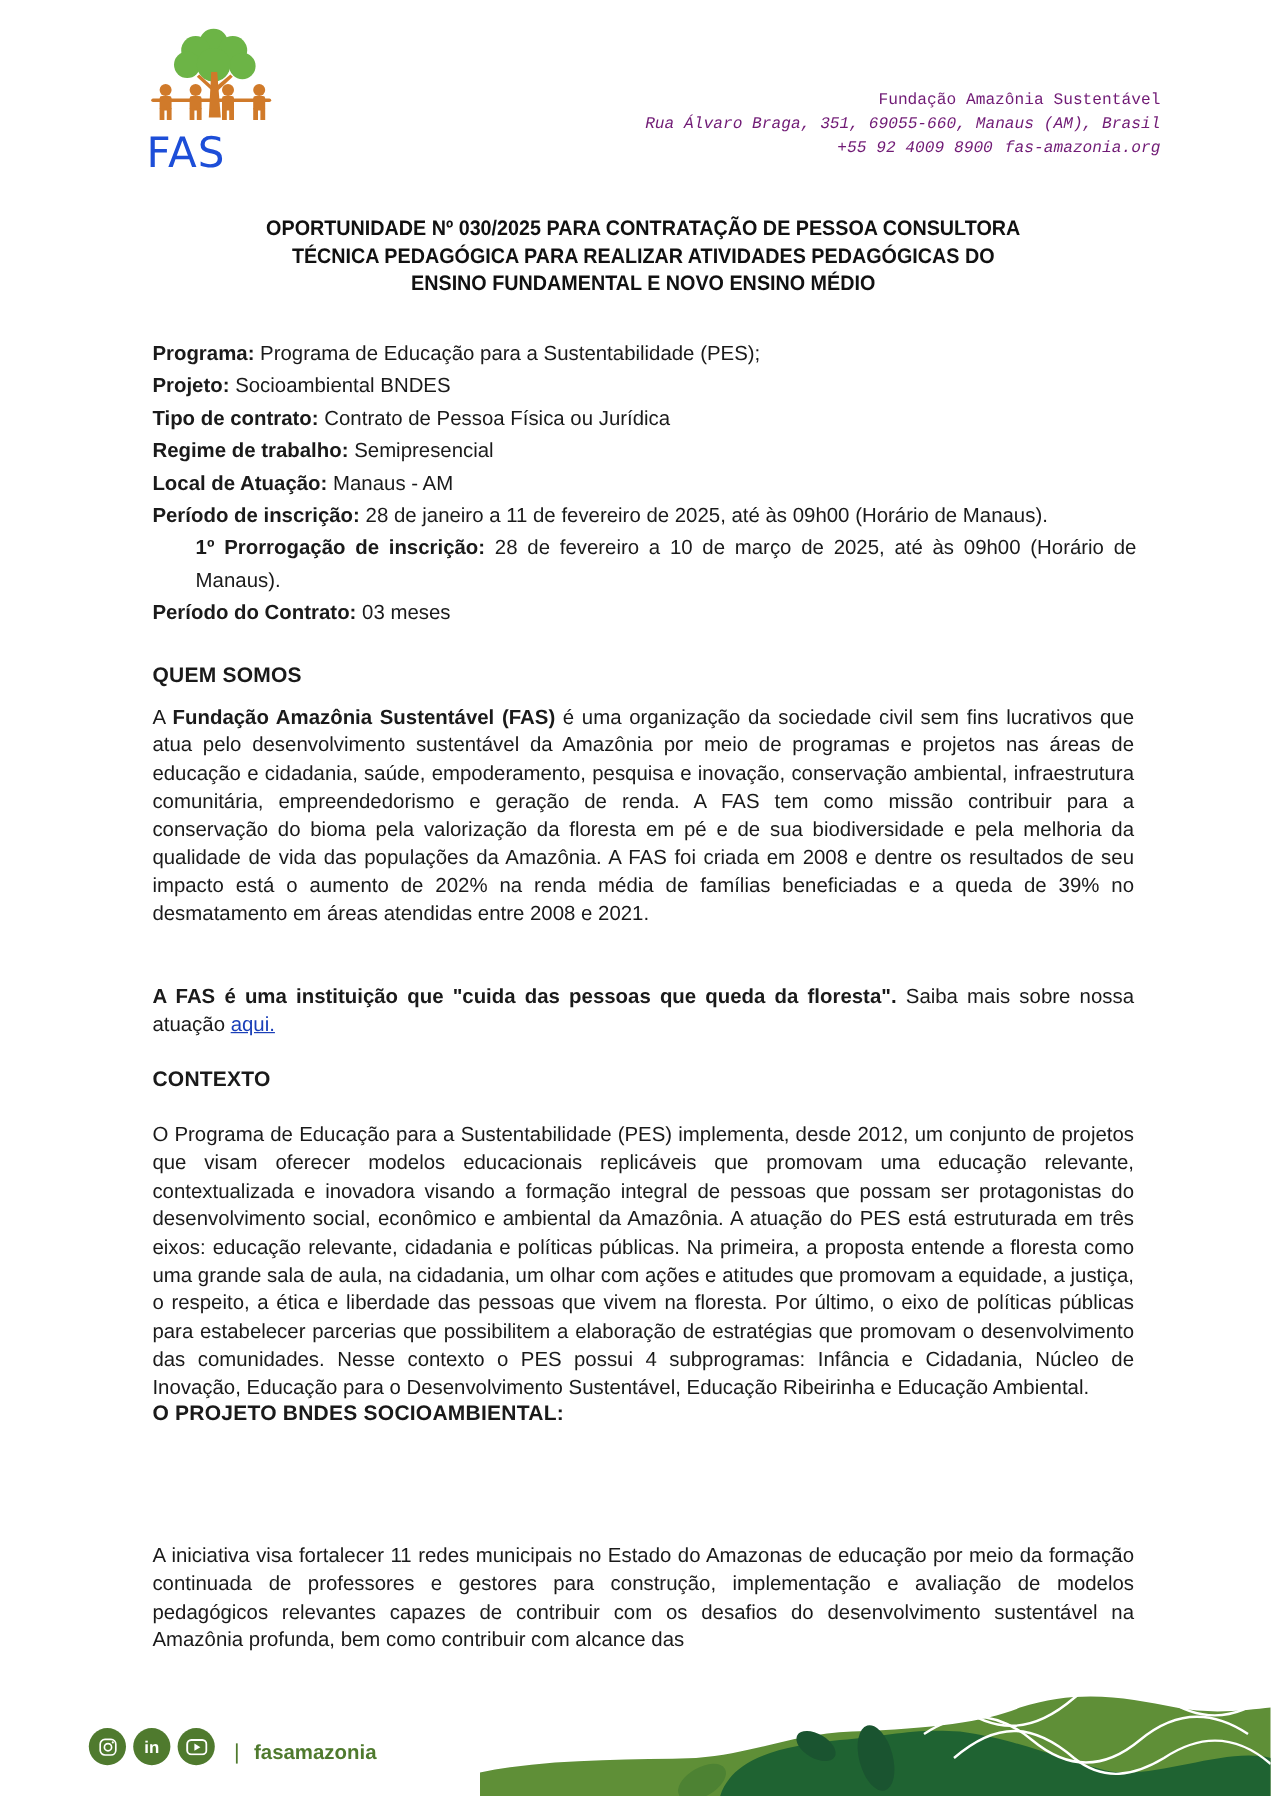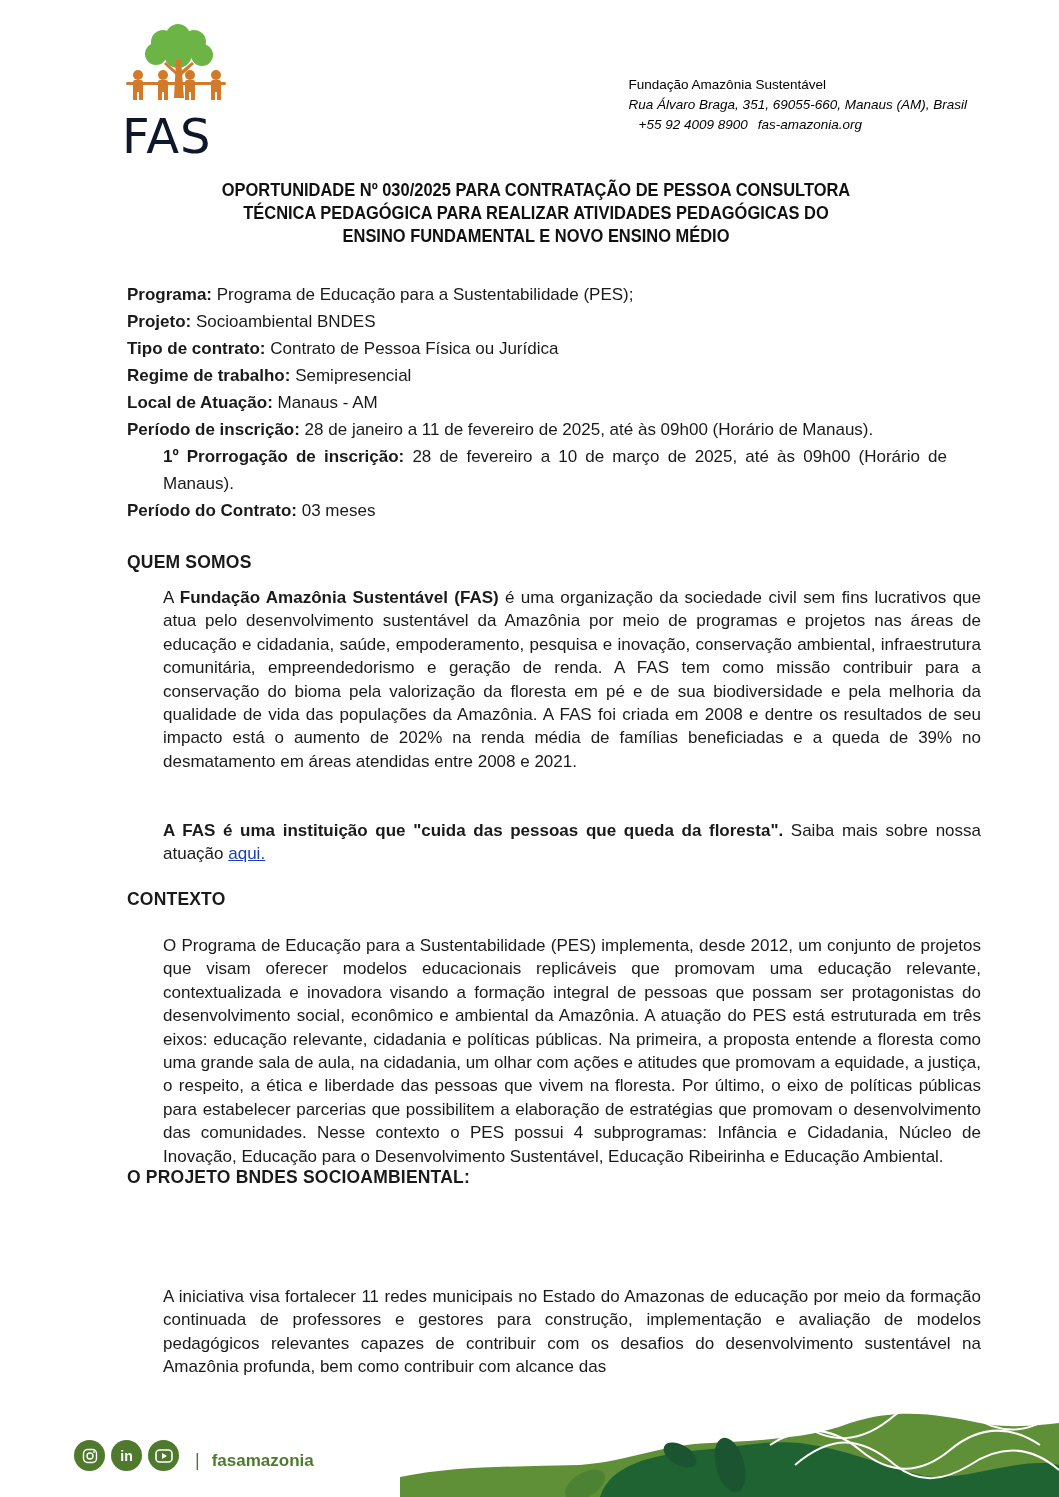--- a/index.html
+++ b/index.html
@@ -1,33 +1,33 @@
 <!DOCTYPE html>
 <html><head>
 <meta charset="utf-8">
 <style>
   * { margin: 0; padding: 0; box-sizing: border-box; }
   html, body { width: 1059px; height: 1497px; background: #ffffff; overflow: hidden; }
   body { position: relative; font-family: "Liberation Sans", sans-serif; color: #1a1a1a; }
 
   .logo { position: absolute; left: 118px; top: 20px; width: 130px; height: 140px; }
-  .logo-text { position: absolute; left: 122px; top: 108px; font-family: "DejaVu Sans", sans-serif; font-size: 48px; color: #0f172a; letter-spacing: 1px; font-weight: normal; }
+  .logo-text { position: absolute; left: 122px; top: 108px; font-family: "DejaVu Sans", sans-serif; font-size: 35px; color: #1d4ed8; letter-spacing: 1px; font-weight: normal; }
 
-  .org-block { position: absolute; right: 92px; top: 75px; font-family: Liberation Sans, sans-serif; font-size: 13.5px; line-height: 20px; color: #000000; }
+  .org-block { position: absolute; right: 92px; top: 75px; text-align: right; font-family: Liberation Mono, monospace; font-size: 13.5px; line-height: 20px; color: #701a75; }
   .org-block .addr, .org-block .contact { font-style: italic; }
   .org-block .contact span { margin-left: 10px; }
 
   .title { position: absolute; left: 120px; top: 179px; width: 832px; text-align: center; font-family: "Liberation Sans", sans-serif; font-weight: bold; font-size: 17.5px; line-height: 23px; color: #111; transform: scaleX(0.94); transform-origin: center top; }
 
   .meta { position: absolute; left: 127px; top: 281px; width: 820px; font-size: 17px; line-height: 27px; }
   .meta .row { white-space: nowrap; }
   .meta b { font-weight: bold; }
   .meta .wrap { white-space: normal; text-align: justify; margin-left: 36px; }
 
-  .section { position: absolute; left: 127px; width: 818px; font-size: 17px; line-height: 23.4px; text-align: justify; margin-left: 36px; }
+  .section { position: absolute; left: 127px; width: 818px; font-size: 17px; line-height: 23.4px; text-align: justify; }
   .h { position: absolute; left: 127px; font-size: 17.5px; font-weight: bold; letter-spacing: 0.2px; }
   a.link { color: #1a3fb8; text-decoration: underline; }
 
   .footer-social { position: absolute; left: 74px; top: 1440px; display: flex; align-items: flex-end; gap: 6px; }
   .soc { width: 31px; height: 31px; border-radius: 50%; background: #4f7a2e; display: flex; align-items: center; justify-content: center; color: #fff; font-weight: bold; font-size: 14px; }
   .footer-sep { color: #4f7a2e; font-size: 18px; margin-left: 10px; }
   .footer-handle { color: #4f7a2e; font-weight: bold; font-size: 17px; margin-left: 6px; }
 
   .footer-wave { position: absolute; left: 400px; top: 1395px; width: 659px; height: 102px; }
 </style>

